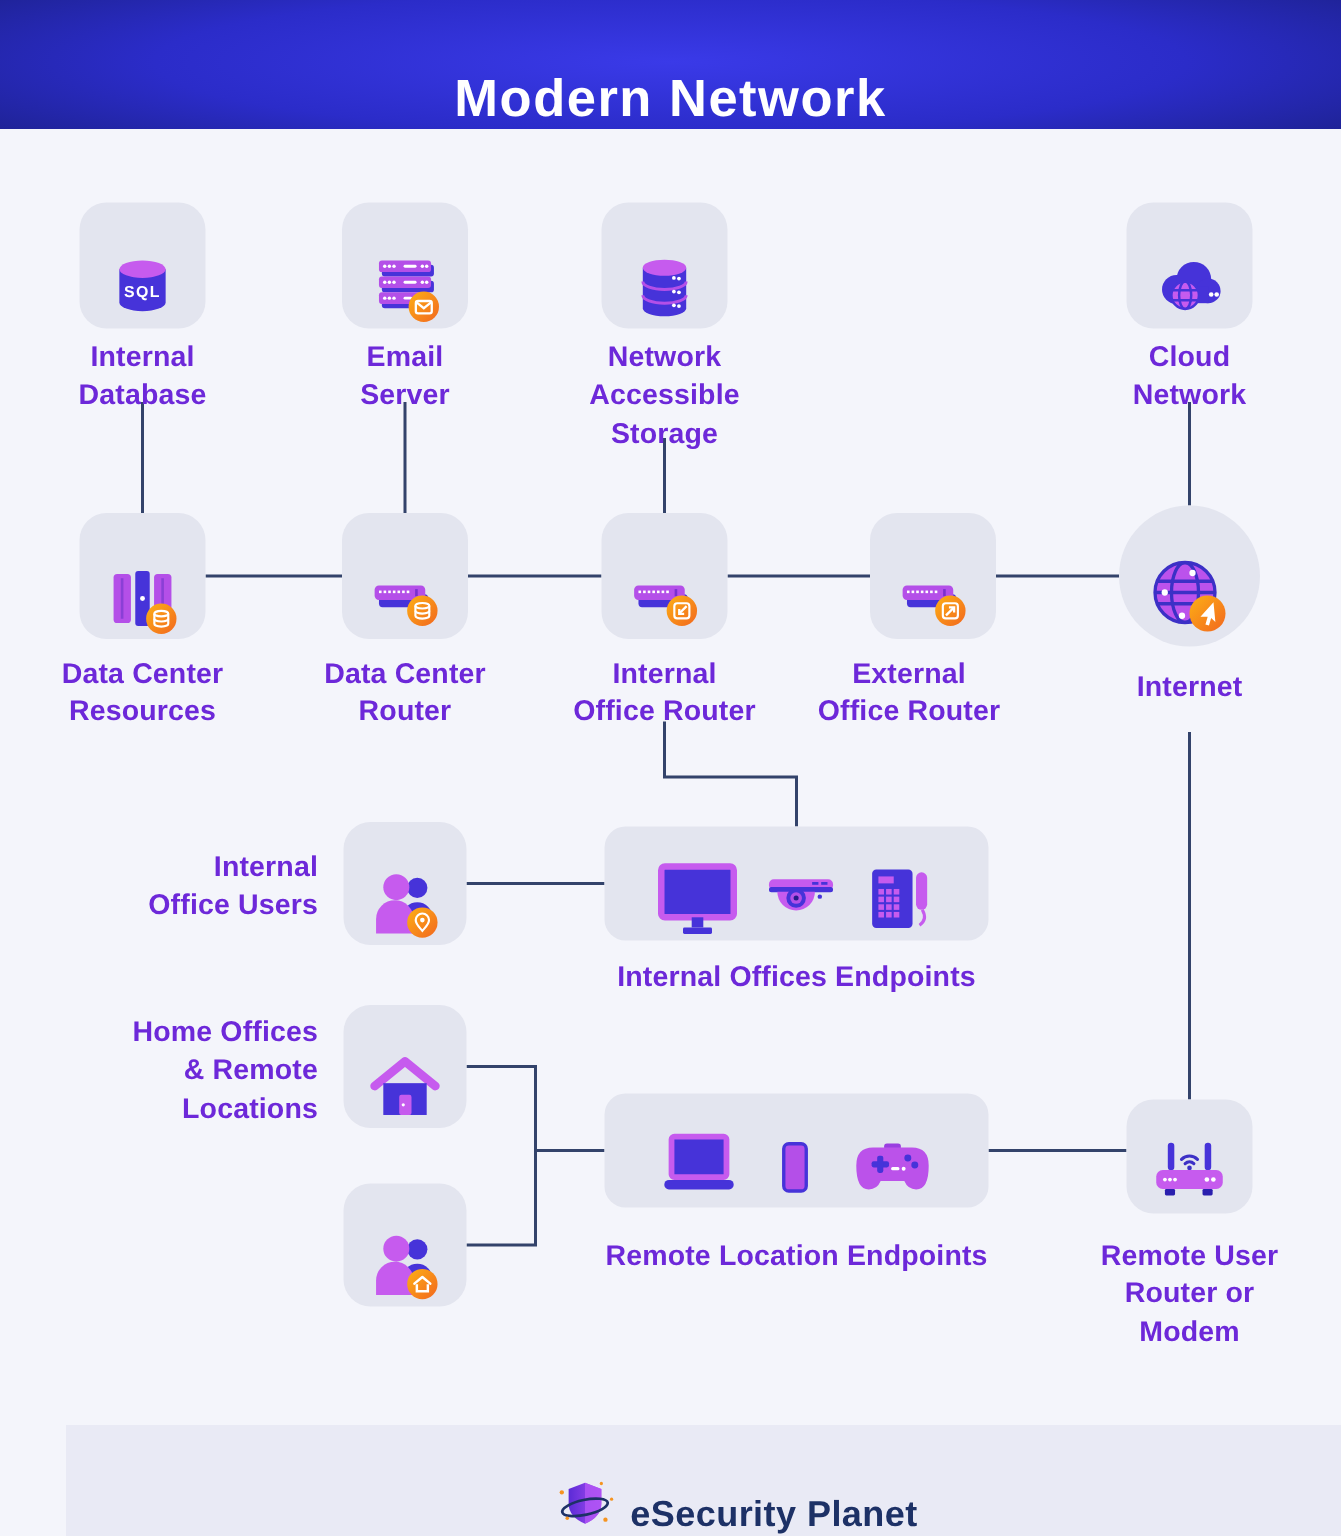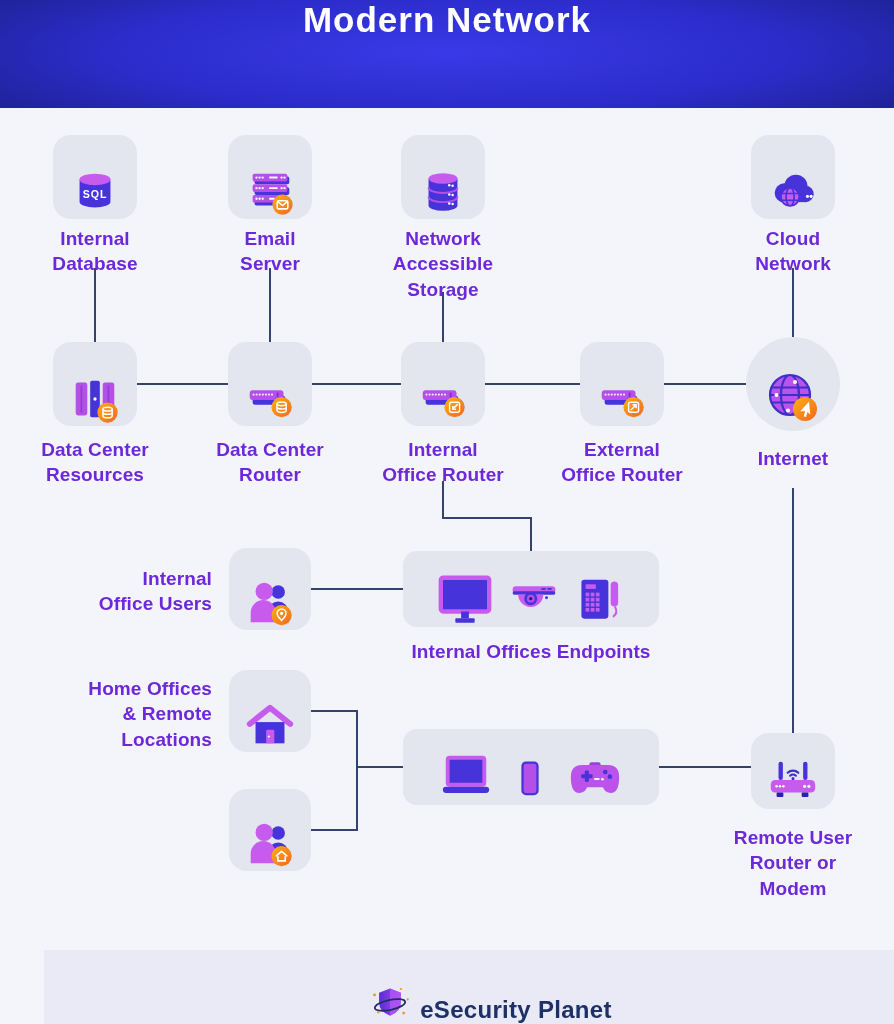--- a/index.html
+++ b/index.html
@@ -1,21 +1,21 @@
 <!DOCTYPE html>
 <html><head>
 <meta charset="utf-8">
 <style>
   html,body{margin:0;padding:0;background:#ffffff;}
   #page{position:relative;width:894px;height:1024px;overflow:hidden;background:#f4f5fb;
         font-family:"Liberation Sans",sans-serif;}
   
-  #hdr{position:absolute;left:0;top:0;width:894px;height:108px;
+  #hdr{position:absolute;left:0;top:0;width:894px;height:86px;
        background:radial-gradient(120% 170% at 50% 48%, #3a3ae8 0%, #2b2cc9 32%, #171d78 64%, #070c36 100%);
-       display:flex;align-items:flex-start;justify-content:center;}
+       display:flex;align-items:flex-end;justify-content:center;}
   #hdr h1{margin:0;color:#ffffff;font-size:35px;font-weight:700;letter-spacing:1px;}
   
   #ftr{position:absolute;left:0;top:950px;width:894px;height:74px;background:#e9eaf5;
        display:flex;align-items:flex-end;justify-content:center;gap:10px;margin-left:44px;}
   #ftr .brand{color:#1d3166;font-size:24px;font-weight:700;letter-spacing:.3px;}
   
   .card{position:absolute;width:84px;height:84px;background:#e3e5ef;border-radius:18px;
         display:flex;align-items:flex-end;justify-content:center;}
   .wide{width:256px;height:76px;border-radius:14px;gap:14px;}
   .circle{border-radius:50%;width:94px;height:94px;}
@@ -248,21 +248,21 @@
       </g>
     </svg>
   </div>
 
   <div class="lbl" style="left:5px;top:437px;width:180px">Data Center
 Resources</div>
   <div class="lbl" style="left:180px;top:437px;width:180px">Data Center
 Router</div>
   <div class="lbl" style="left:353px;top:437px;width:180px">Internal
 Office Router</div>
-  <div class="lbl" style="left:532px;top:437px;width:180px">External
+  <div class="lbl" style="left:516px;top:437px;width:180px">External
 Office Router</div>
   <div class="lbl" style="left:713px;top:446px;width:160px">Internet</div>
 
   <div class="lbl r" style="left:30px;top:566px;width:182px">Internal
 Office Users</div>
 
   <div class="card" style="left:229px;top:548px;width:82px;height:82px">
     <svg viewBox="0 0 56 56" width="54" height="54">
       <circle cx="36.5" cy="16.5" r="7" fill="#4633d9"></circle>
       <path d="M26 45 v-8 a10.5 10.5 0 0 1 21 0 v8 z" fill="#4633d9"></path>
@@ -341,20 +341,21 @@
       <path d="M18 13 h28 q12 0 12 13 q0 17 -9 17 q-6 0 -8.5 -6 h-17 q-2.5 6 -8.5 6 q-9 0 -9 -17 q0 -13 12 -13 z" fill="#bb52ea"></path>
       <rect x="17" y="22.8" width="12.5" height="4.4" rx="1.5" fill="#4633d9"></rect>
       <rect x="21" y="18.8" width="4.4" height="12.4" rx="1.5" fill="#4633d9"></rect>
       <circle cx="43" cy="20.5" r="2.5" fill="#4633d9"></circle>
       <circle cx="48" cy="25.5" r="2.5" fill="#4633d9"></circle>
       <rect x="31" y="27" width="6" height="2.2" rx="1.1" fill="#fff"></rect>
       <circle cx="40" cy="28.2" r="1.4" fill="#fff"></circle>
     </svg>
   </div>
 
+  <div class="lbl" style="left:381px;top:825px;width:300px">Remote Location Endpoints</div>
 
 
   <div class="card" style="left:229px;top:789px;width:82px;height:82px">
     <svg viewBox="0 0 56 56" width="54" height="54">
       <circle cx="36.5" cy="16.5" r="7" fill="#4633d9"></circle>
       <path d="M26 45 v-8 a10.5 10.5 0 0 1 21 0 v8 z" fill="#4633d9"></path>
       <circle cx="22" cy="16" r="9" fill="#c65bee"></circle>
       <path d="M8 48 v-10 a13 13 0 0 1 26 0 v10 z" fill="#c65bee"></path>
       <g>
         <circle cx="40" cy="40.5" r="10.5" fill="url(#og)"></circle>

